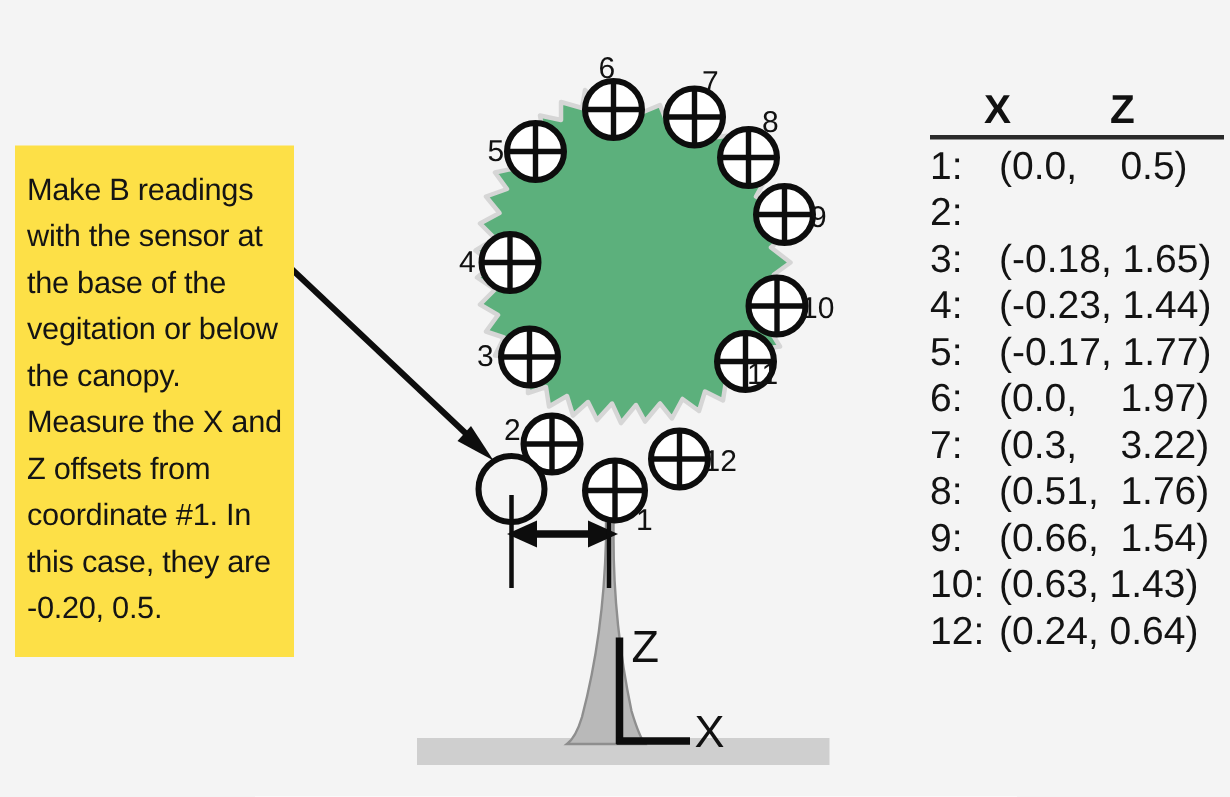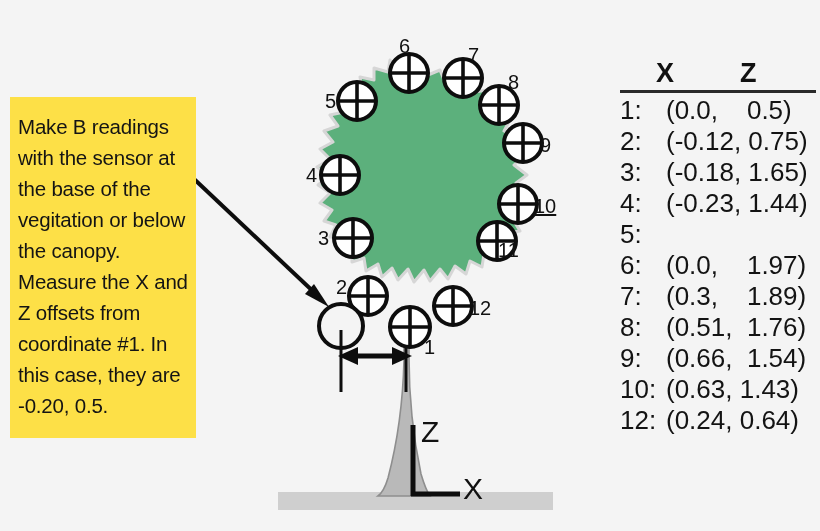--- a/index.html
+++ b/index.html
@@ -228,44 +228,44 @@
 
   <div class="marker-num" style="left:424px; top:337px;">1</div>
   <div class="marker-num" style="left:336px; top:277px;">2</div>
   <div class="marker-num" style="left:318px; top:228px;">3</div>
   <div class="marker-num" style="left:306px; top:165px;">4</div>
   <div class="marker-num" style="left:325px; top:91px;">5</div>
   <div class="marker-num" style="left:399px; top:36px;">6</div>
   <div class="marker-num" style="left:468px; top:45px;">7</div>
   <div class="marker-num" style="left:508px; top:72px;">8</div>
   <div class="marker-num" style="left:540px; top:135px;">9</div>
-  <div class="marker-num" style="left:534px; top:196px;text-decoration:underline;">10</div>
+  <div class="marker-num" style="left:534px; top:196px;">10</div>
   <div class="marker-num" style="left:498px; top:240px;">11</div>
   <div class="marker-num" style="left:469px; top:298px;">12</div>
 
   <div class="axis-letter" id="axis-z-label">Z</div>
   <div class="axis-letter" id="axis-x-label">X</div>
 
   <div id="instruction-box">
     <div class="para">Make B readings with the sensor at the base of the vegitation or below the canopy. Measure the X and Z offsets from coordinate #1. In this case, they are -0.20, 0.5.</div>
   </div>
 
   <div id="coord-table">
     <div id="coord-header">
       <span class="hcell hx">X</span>
       <span class="hcell hz">Z</span>
     </div>
     <div id="coord-body">
         <div class="coord-row"><span class="lbl">1:</span><span class="val">(0.0,    0.5)</span></div>
-        <div class="coord-row"><span class="lbl">2:</span><span class="val">(-0.12, 0.75)</span></div>
+        <div class="coord-row"><span class="lbl">2:</span></div>
         <div class="coord-row"><span class="lbl">3:</span><span class="val">(-0.18, 1.65)</span></div>
         <div class="coord-row"><span class="lbl">4:</span><span class="val">(-0.23, 1.44)</span></div>
-        <div class="coord-row"><span class="lbl">5:</span></div>
+        <div class="coord-row"><span class="lbl">5:</span><span class="val">(-0.17, 1.77)</span></div>
         <div class="coord-row"><span class="lbl">6:</span><span class="val">(0.0,    1.97)</span></div>
-        <div class="coord-row"><span class="lbl">7:</span><span class="val">(0.3,    1.89)</span></div>
+        <div class="coord-row"><span class="lbl">7:</span><span class="val">(0.3,    3.22)</span></div>
         <div class="coord-row"><span class="lbl">8:</span><span class="val">(0.51,  1.76)</span></div>
         <div class="coord-row"><span class="lbl">9:</span><span class="val">(0.66,  1.54)</span></div>
         <div class="coord-row"><span class="lbl">10:</span><span class="val">(0.63, 1.43)</span></div>
         <div class="coord-row"><span class="lbl">12:</span><span class="val">(0.24, 0.64)</span></div>
       </div>
   </div>
 
 </div>
 
 </body></html>

